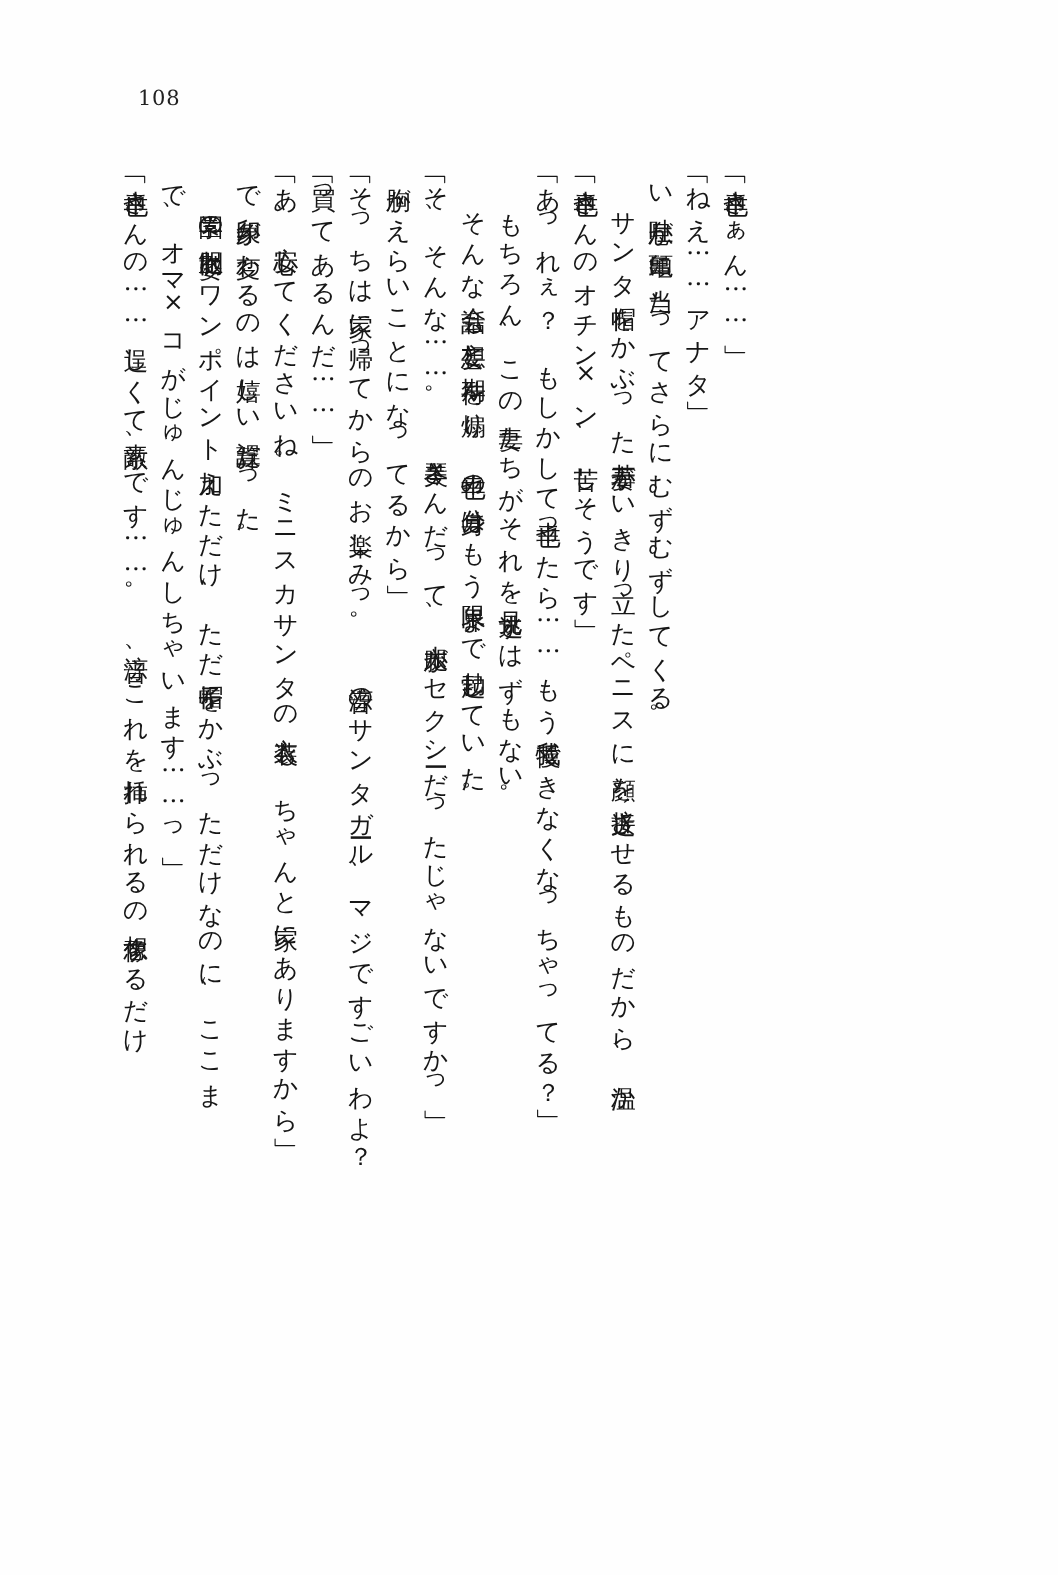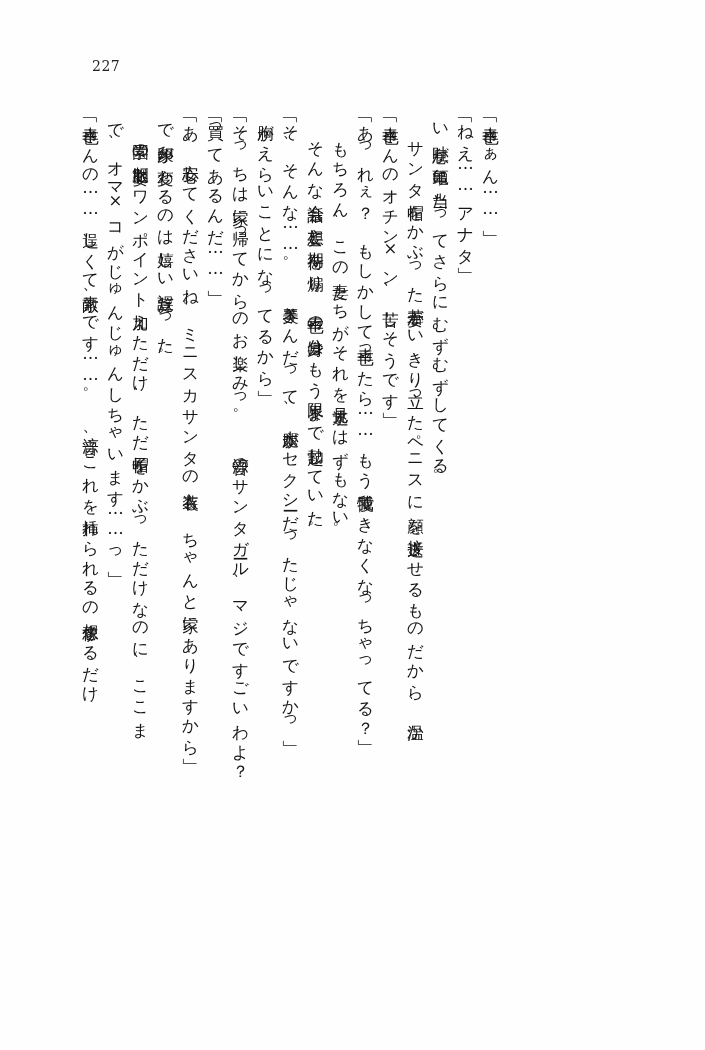--- a/index.html
+++ b/index.html
@@ -64,21 +64,21 @@
 
   
   .line.indent-0 { padding-top: 0px; }
 
 </style>
 </head>
 <body>
 
 <div class="page">
 
-  <div class="page-number">227</div>
+  <div class="page-number">108</div>
 
   <div class="text-block">
     <div class="line indent-0">「幸也さんの……逞しくて素敵、です……。 涼音、これを挿れられるの想像するだけ</div>
     <div class="line indent-0">で、オマ×コがじゅんじゅんしちゃいます……っ」</div>
     <div class="line indent-0">　学園の制服姿にワンポイント加えただけ、ただ帽子をかぶっただけなのに、ここま</div>
     <div class="line indent-0">で印象が変わるのは嬉しい誤算だった。</div>
     <div class="line indent-0">「あ、安心してくださいね。ミニスカサンタの衣装も、ちゃんと家にありますから」</div>
     <div class="line indent-0">「買ってあるんだ……」</div>
     <div class="line indent-0">「そっちは家に帰ってからのお楽しみっ。 涼音のサンタガール、マジですごいわよ？</div>
     <div class="line indent-0">胸がえらいことになってるから」</div>

